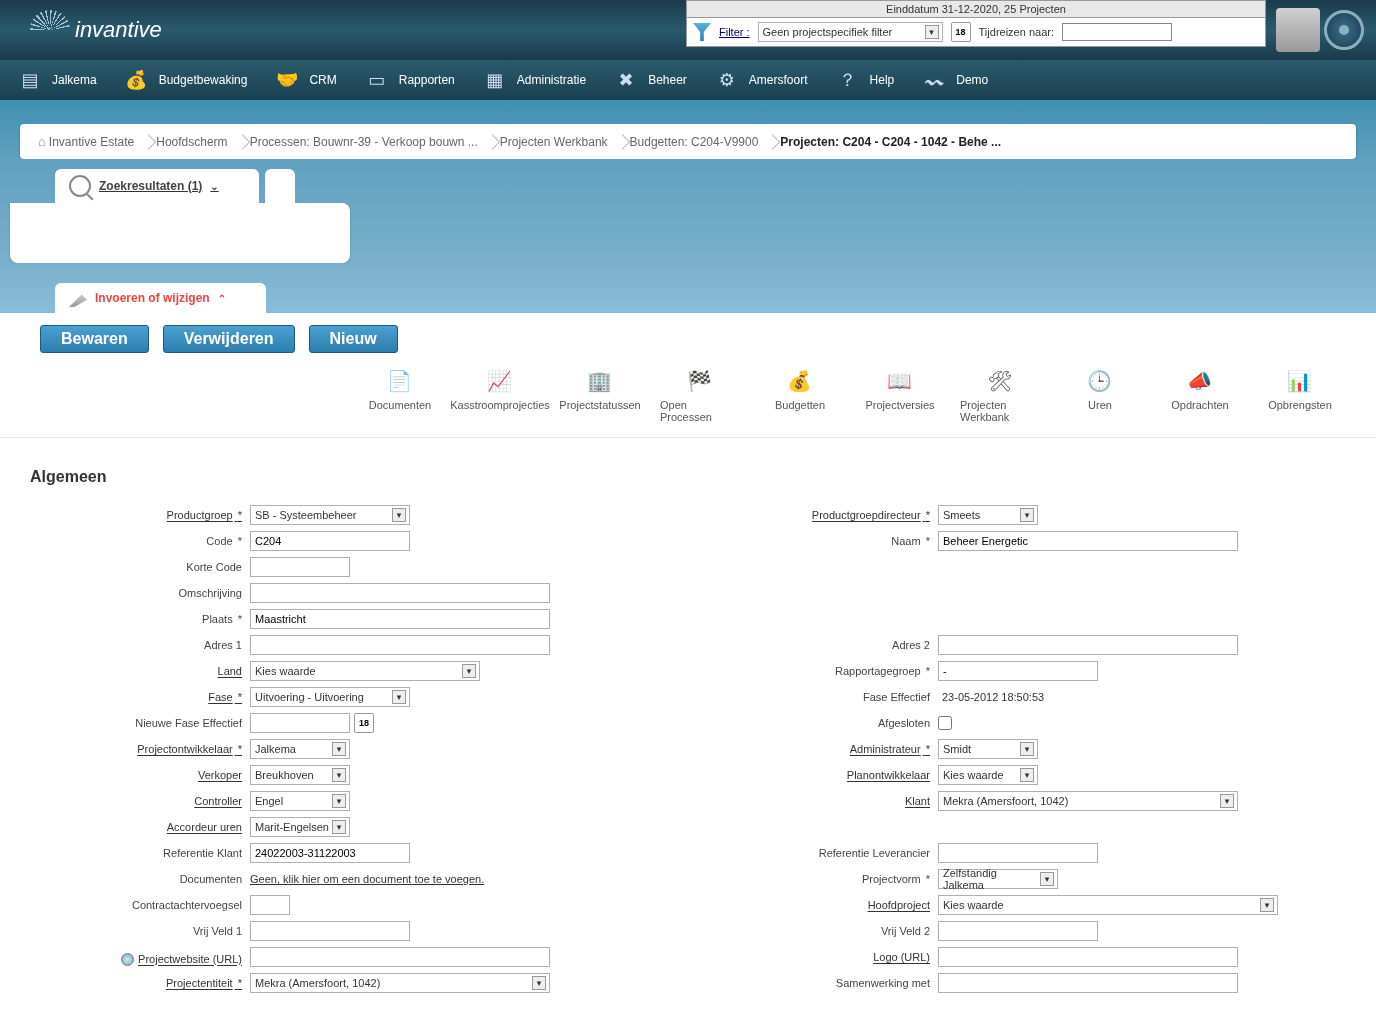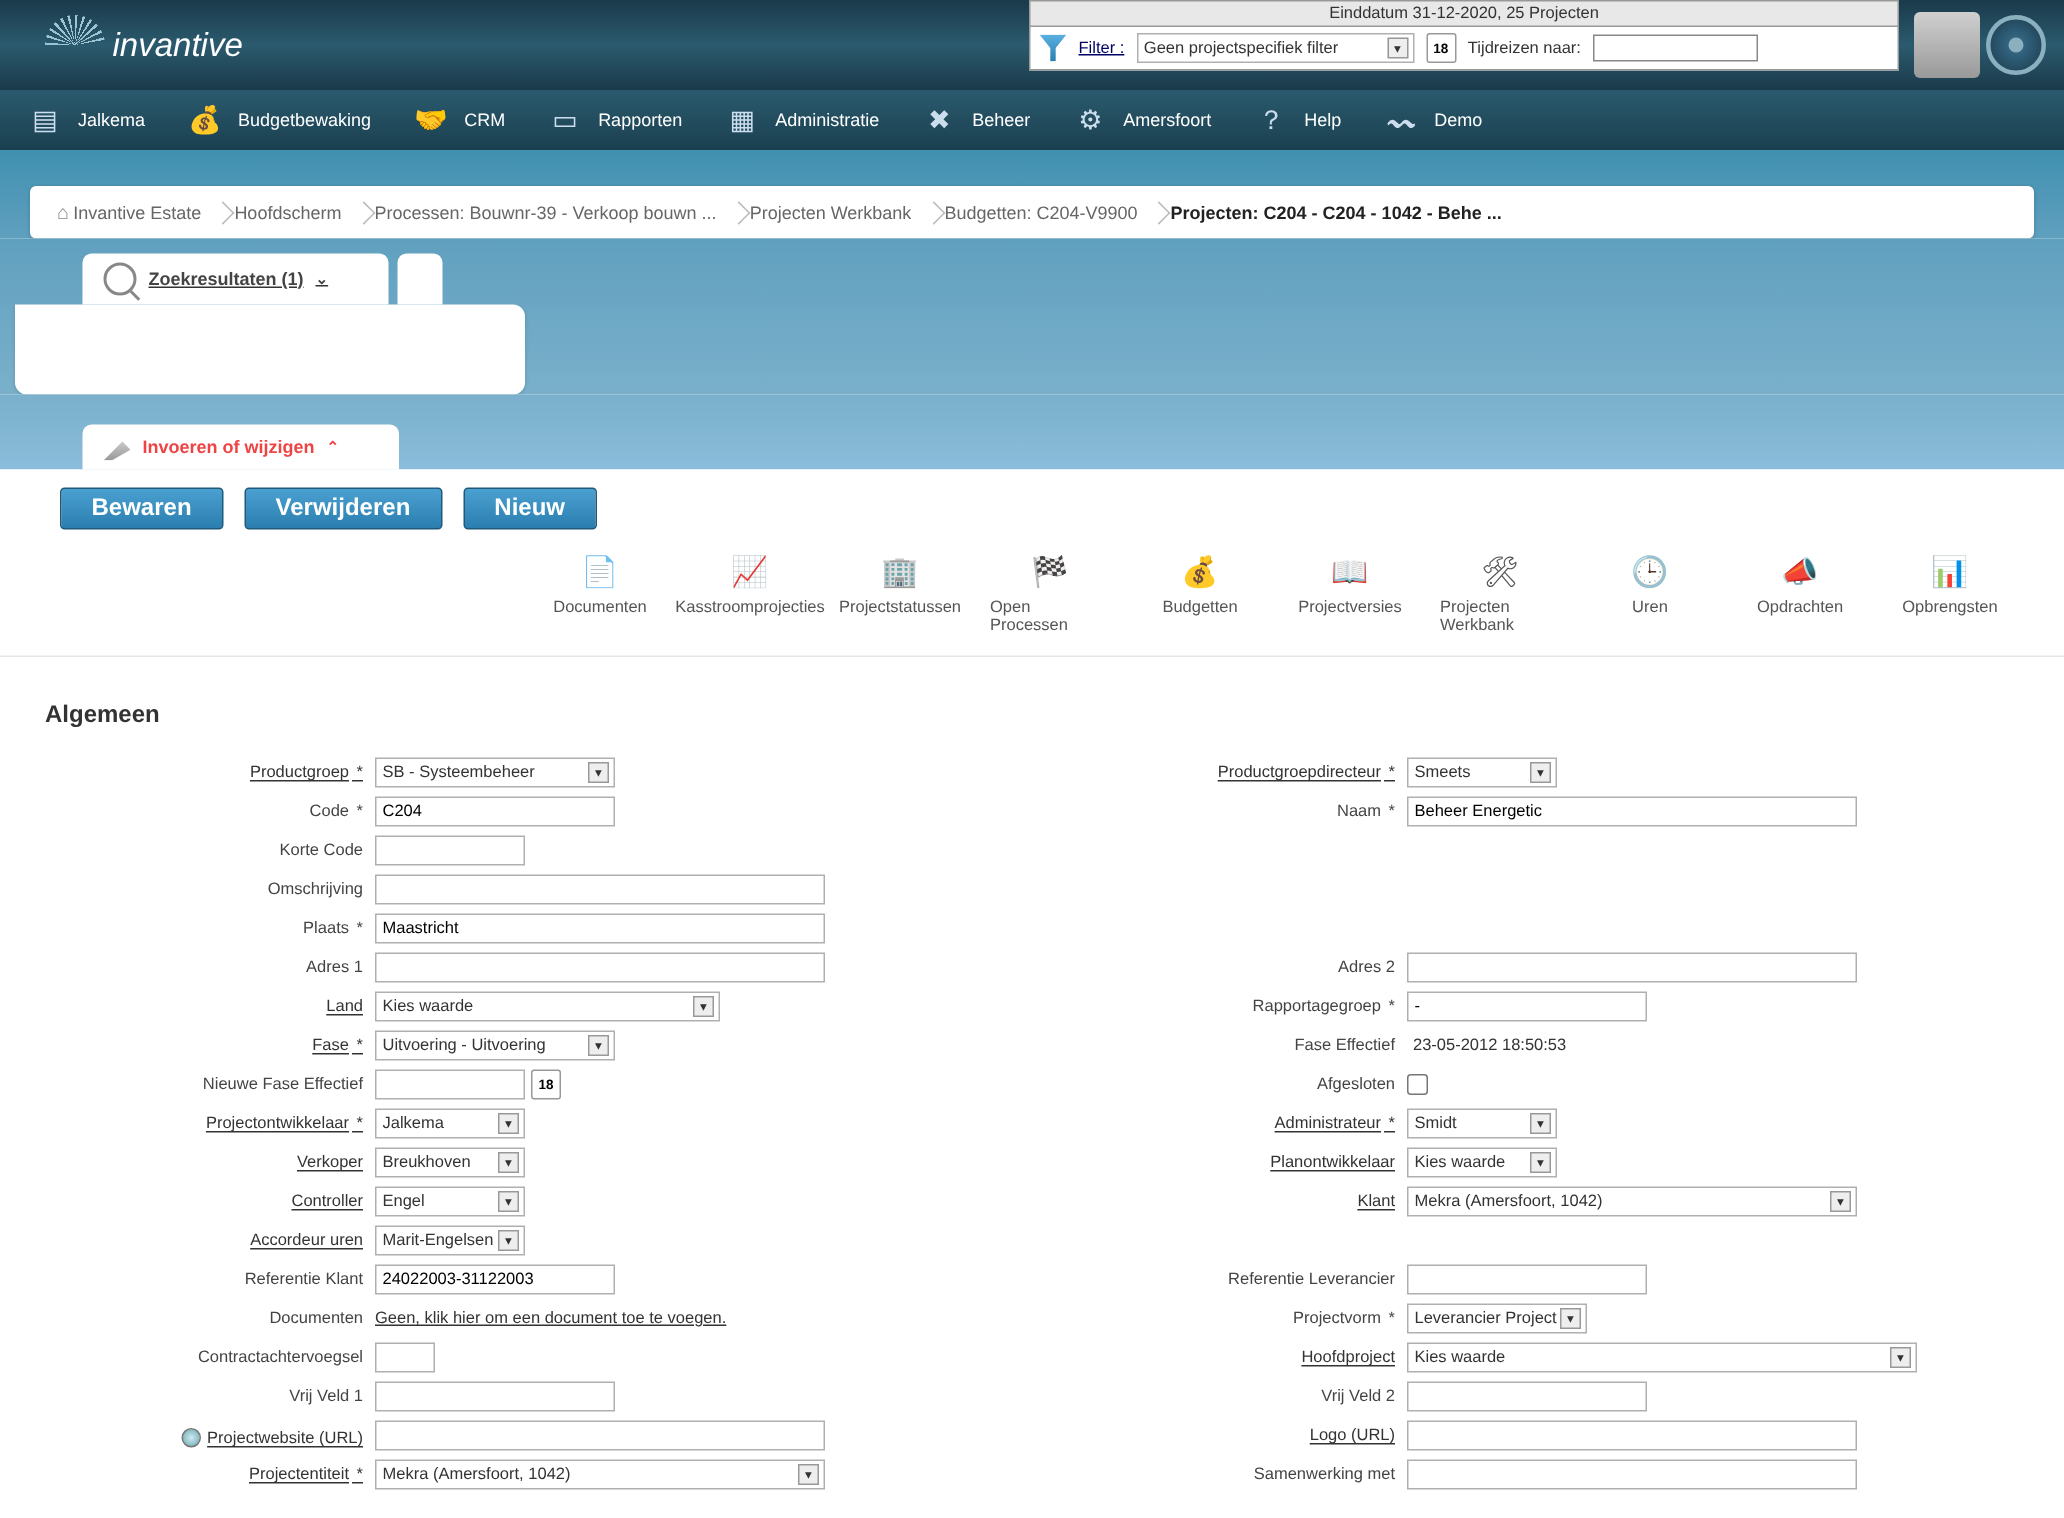--- a/index.html
+++ b/index.html
@@ -372,21 +372,21 @@
           </div>
         </div>
       <div class="form-row" style="height:22px"></div>
       <div class="form-row">
           <label>Referentie Leverancier</label>
           <input type="text" class="w-m" style="">
         </div>
       <div class="form-row">
           <label><span>Projectvorm</span><span class="req"> *</span></label>
           <div class="combo" style="width:120px">
-            <span>Leverancier Project</span>
+            <span>Zelfstandig Jalkema</span>
           </div>
         </div>
       <div class="form-row">
           <label class="underline">Hoofdproject</label>
           <div class="combo" style="width:340px">
             <span>Kies waarde</span>
           </div>
         </div>
       <div class="form-row">
           <label>Vrij Veld 2</label>

